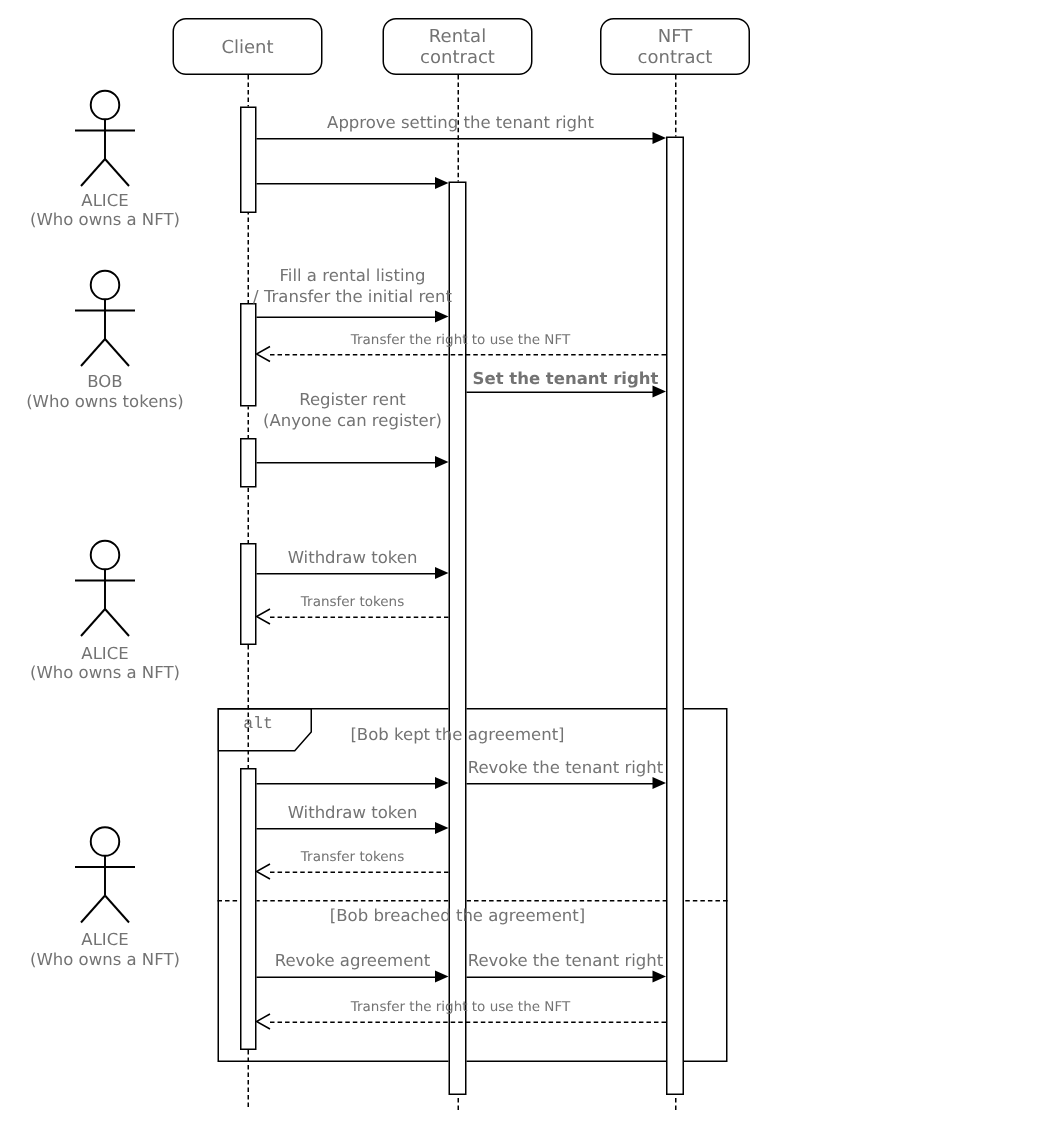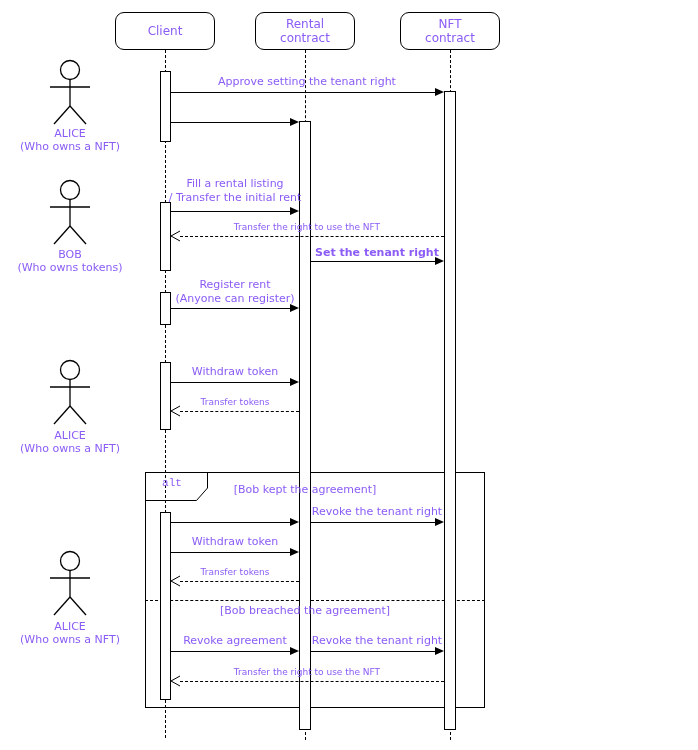--- a/index.html
+++ b/index.html
@@ -1,21 +1,21 @@
 <!DOCTYPE html>
 <html><head>
 <meta charset="utf-8">
 <style>
   html, body { margin:0; padding:0; background:#fff; }
   #canvas {
     position: relative;
     width: 698px; height: 750px;
     background: #fff;
     font-family: "DejaVu Sans", "Liberation Sans", sans-serif;
-    color: #8b5cf6;
+    color: #737373;
     overflow: hidden;
   }
   .pbox {
     position: absolute;
     width: 100px; height: 38px;
     box-sizing: border-box;
     border: 1px solid #000;
     border-radius: 9px;
     background: #fff;
     display: flex; align-items: center; justify-content: center;
@@ -183,21 +183,21 @@
   <div class="mlabel small" style="left:207px; top:222px; width:200px;">Transfer the right to use the NFT</div>
   <div class="mline dashed" style="left:180px; top:236px; width:264px;"></div>
   <svg class="openarrow" style="left:170px; top:230px;" width="11" height="12">
     <path d="M10,1 L1,6 L10,11" fill="none" stroke="#000" stroke-width="1"></path>
   </svg>
 
   <div class="mlabel" style="left:277px; top:246px; width:200px;font-weight:bold;">Set the tenant right</div>
   <div class="mline" style="left:311px; top:261px; width:125px;"></div>
   <div class="tri-r" style="left:435px; top:257px;"></div>
 
-  <div class="mlabel" style="left:135px; top:278px; width:200px;">Register rent
+  <div class="mlabel" style="left:135px; top:260px; width:200px;">Register rent
 (Anyone can register)</div>
   <div class="mline" style="left:171px; top:308px; width:120px;"></div>
   <div class="tri-r" style="left:290px; top:304px;"></div>
 
   <div class="mlabel" style="left:135px; top:365px; width:200px;">Withdraw token</div>
   <div class="mline" style="left:171px; top:382px; width:120px;"></div>
   <div class="tri-r" style="left:290px; top:378px;"></div>
 
   <div class="mlabel small" style="left:135px; top:397px; width:200px;">Transfer tokens</div>
   <div class="mline dashed" style="left:180px; top:411px; width:119px;"></div>

